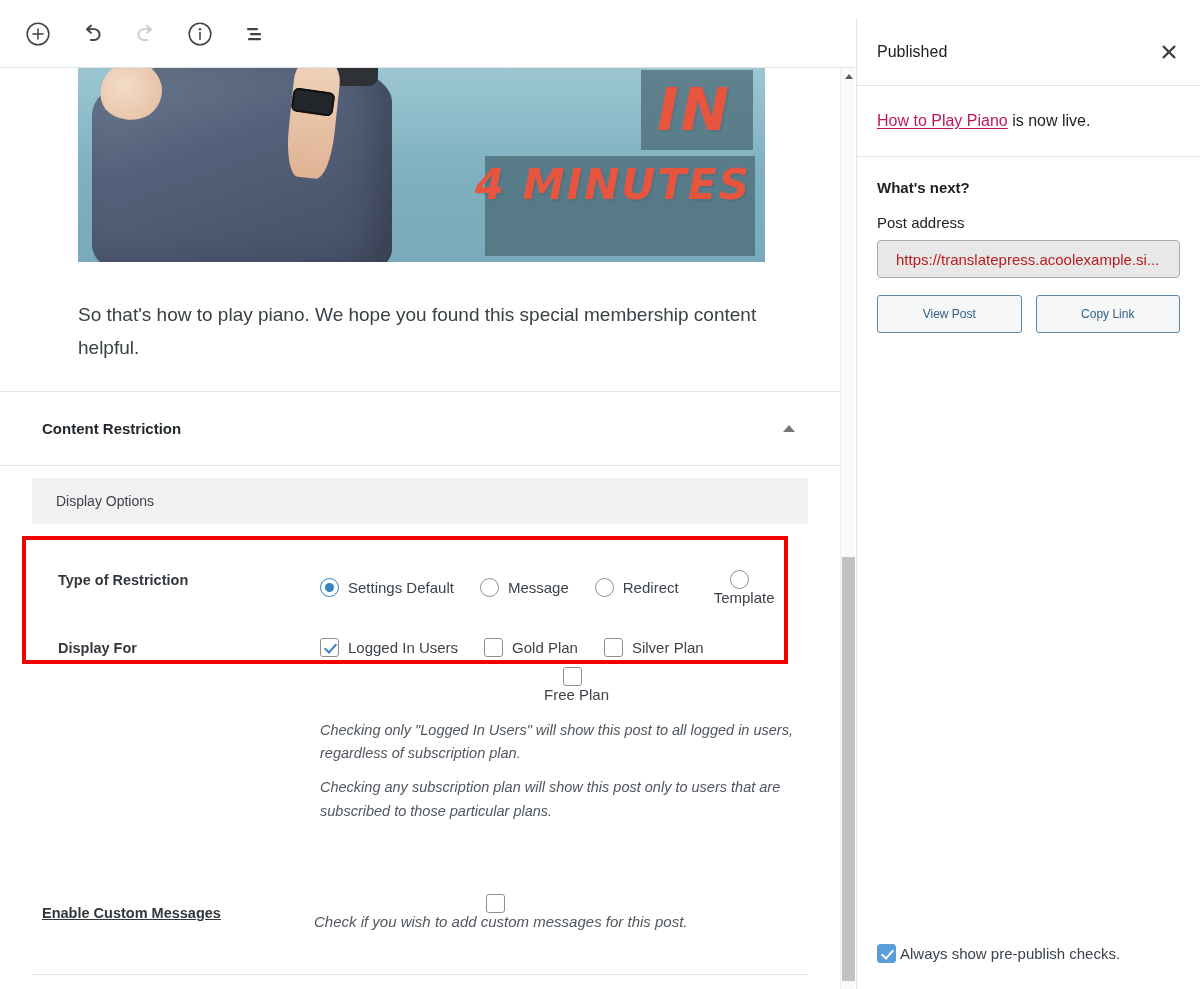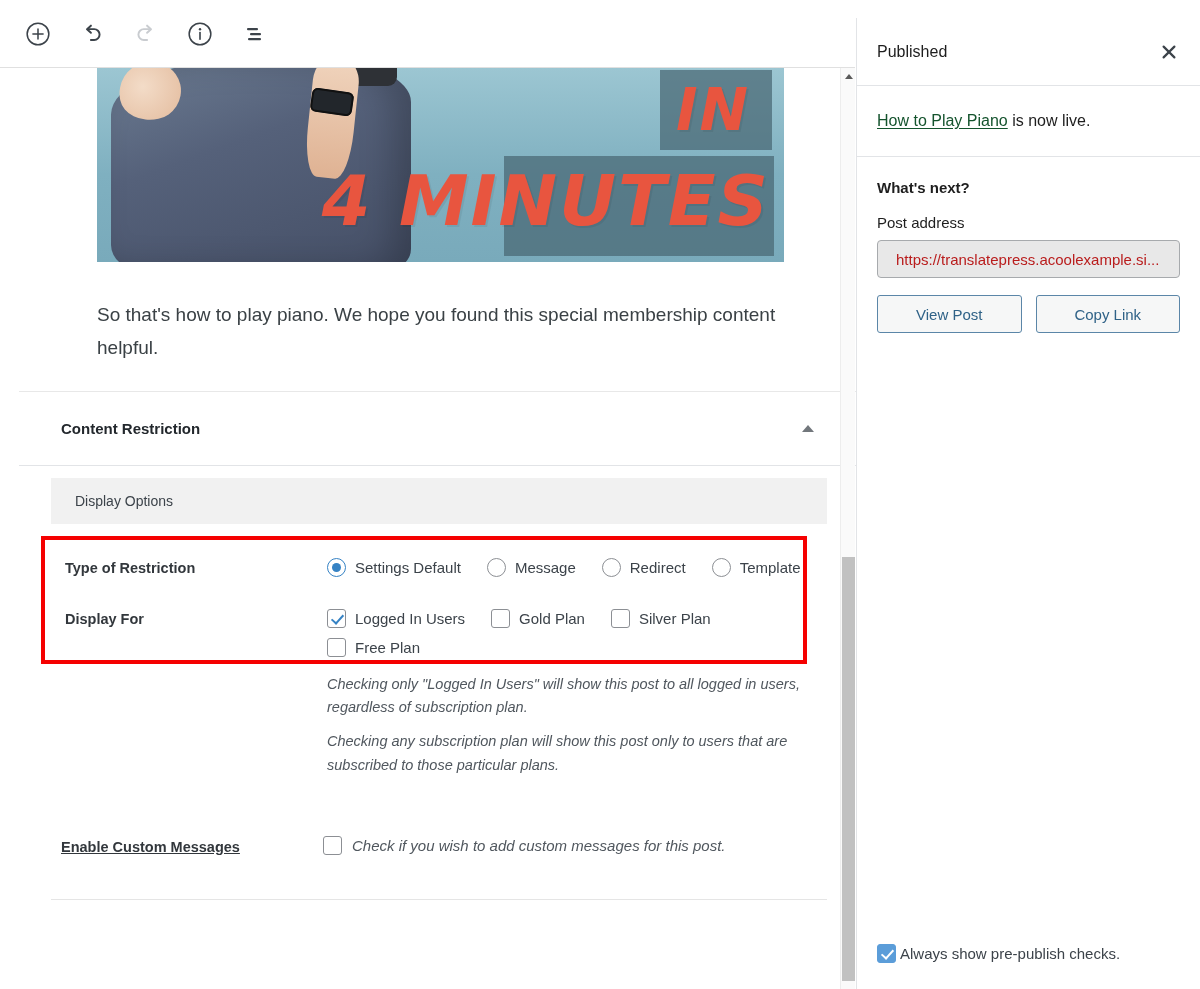--- a/index.html
+++ b/index.html
@@ -41,21 +41,20 @@
   }
   .tb-btn.disabled { color: #c9ccd0; cursor: default; }
 
   
   #editor {
     position: absolute;
     left: 0; top: 68px;
     width: 855px; height: 921px;
     background: #ffffff;
     overflow: hidden;
-    margin-left: 19px;
   }
   #post-content {
     width: 840px;
     background: #fff;
     border-bottom: 1px solid #e8e8e8;
     padding-bottom: 26px;
   }
   .img-block {
     width: 687px;
     height: 194px;
@@ -127,21 +126,21 @@
   .img-word {
     position: absolute;
     color: #e8553f;
     font-family: "DejaVu Sans", sans-serif;
     font-weight: 700;
     font-style: italic;
     letter-spacing: 2px;
     text-shadow: 2px 2px 0 rgba(0,0,0,.06);
   }
   .img-word.in  { right: 34px; top: 8px;  font-size: 58px; }
-  .img-word.min { right: 14px; top: 92px; font-size: 70px; white-space: nowrap; }
+  .img-word.min { right: 14px; top: 92px; font-size: 42px; white-space: nowrap; }
 
   .para {
     width: 687px;
     margin: 36px 0 0 78px;
     font-size: 19px;
     line-height: 1.75;
     color: #3a4145;
     font-family: "Liberation Sans", sans-serif;
   }
 
@@ -186,21 +185,21 @@
     height: 46px;
     display: flex; align-items: center;
     padding-left: 24px;
     font-size: 14px;
     color: #3c434a;
   }
 
   .opts-wrap {
     position: relative;
     margin: 12px 0 0 0;
-    padding: 4px;
+    padding: 16px;
   }
   
   #redbox {
     position: absolute;
     left: 22px;
     top: 0;
     width: 766px;
     height: 128px;
     border: 4px solid #f50000;
     pointer-events: none;
@@ -231,21 +230,21 @@
     flex-wrap: wrap;
     row-gap: 8px;
   }
   .choice {
     display: inline-flex;
     align-items: center;
     margin-right: 26px;
     cursor: pointer;
     white-space: nowrap;
   }
-  .choice:last-child { margin-right: 0; }
+  .choice:last-child { margin-right: 0; flex-direction: column; }
   .choice .lbl {
     font-size: 15px;
     color: #3c434a;
     margin-left: 9px;
   }
 
   .radio {
     width: 19px; height: 19px;
     border: 1px solid #8c8f94;
     border-radius: 50%;
@@ -381,21 +380,21 @@
     color: #3c434a;
   }
   .sb-live {
     padding: 24px 20px 24px 20px;
     border-bottom: 1px solid #e2e4e7;
     font-size: 16px;
     color: #1e1e1e;
     line-height: 1.4;
   }
   .sb-live a {
-    color: #14532d;
+    color: #be185d;
     text-decoration: underline;
     text-underline-offset: 2px;
   }
   .sb-next {
     padding: 22px 20px 0 20px;
   }
   .sb-next h3 {
     margin: 0 0 18px 0;
     font-size: 15px;
     font-weight: 700;
@@ -424,21 +423,21 @@
     gap: 14px;
     margin-top: 17px;
   }
   .sb-btn {
     flex: 1;
     height: 38px;
     border: 1px solid #5b86a8;
     border-radius: 3px;
     background: #f6f7f7;
     color: #2f6287;
-    font-size: 15px;
+    font-size: 12px;
     font-family: "Liberation Sans", sans-serif;
     cursor: pointer;
     display: flex; align-items: center; justify-content: center;
   }
   .sb-footer {
     position: absolute;
     left: 0; bottom: 0;
     width: 100%;
     padding: 0 20px 44px 20px;
     display: flex;

